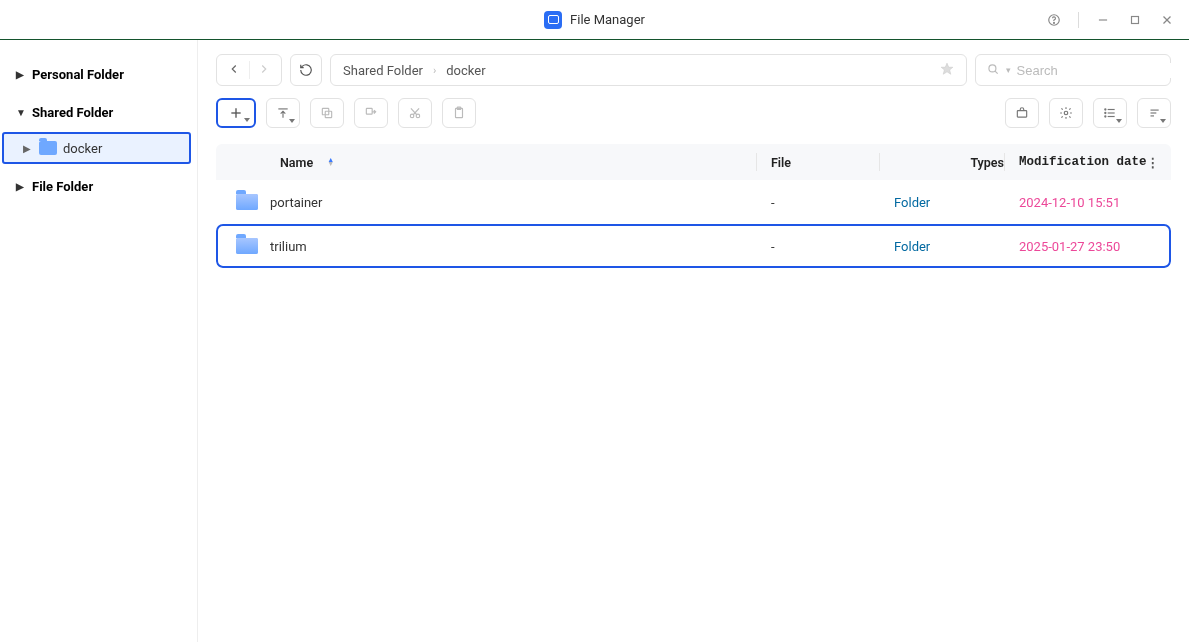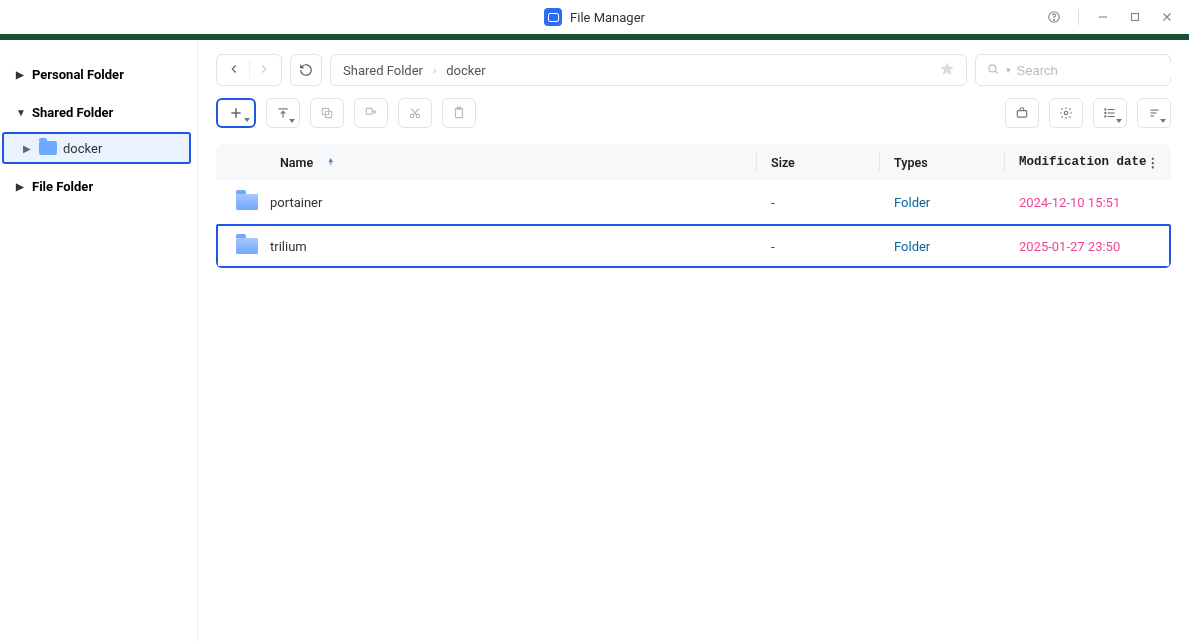--- a/index.html
+++ b/index.html
@@ -17,21 +17,21 @@
       flex-direction: column;
       height: 100%;
     }
     
     .titlebar {
       height: 40px;
       display: flex;
       align-items: center;
       justify-content: center;
       position: relative;
-      border-bottom: 6px solid #14532d;
+      border-bottom: 1px solid #14532d;
     }
     .titlebar-center { display: flex; align-items: center; gap: 8px; }
     .titlebar-center .app-icon {
       width: 18px; height: 18px; background: #2A6DF4; border-radius: 4px;
       display: flex; align-items: center; justify-content: center;
     }
     .titlebar-center .app-icon::after {
       content: ""; width: 9px; height: 7px; border: 1.5px solid #fff; border-radius: 2px;
     }
     .title-text { font-size: 13px; color: #333; }
@@ -104,32 +104,32 @@
     .tbtn.hlblue { border: 2.5px solid #1E56E6; width: 40px; }
     .tbtn.small-arrow::after { content:""; position:absolute; bottom:4px; right:4px; border-left:3px solid transparent; border-right:3px solid transparent; border-top:4px solid #777; }
     
     .table { margin-top: 16px; border-radius: 6px; overflow: hidden; }
     .thead {
       display: flex; align-items: center; height: 36px; background: #f7f8fa;
       font-size: 12.5px; color: #222; font-weight: 600; padding-left: 20px; position: relative;
     }
     .th-name { flex: 0 0 520px; display:flex; align-items:center; gap:14px;padding-left:44px; }
     .th-size { flex: 0 0 108px; }
-    .th-types { flex: 0 0 110px; }
+    .th-types { flex: 0 0 110px; text-align: right; }
     .th-mod { flex: 1; font-family: Liberation Mono, monospace; }
     .th-menu { position:absolute; right:12px; color:#555; cursor:pointer; }
     .th-div { width:1px; height:18px; background:#e6e6e6; margin-right: 14px; }
     .sort-icon { display:inline-flex; flex-direction:column; line-height:4px; font-size:7px; }
     .sort-icon .up { color:#3a7afe; }
     .sort-icon .down { color:#bbb; }
     .trow {
       display: flex; align-items: center; height: 44px; padding-left: 20px;
       font-size: 13px; color: #333;
     }
-    .trow.hlrow { outline: 2.5px solid #1E56E6; outline-offset: -2px; border-radius: 2px; }
+    .trow.hlrow { outline: 2.5px solid #1E56E6; outline-offset: -2px; border-radius: 7px; }
     .td-name { flex: 0 0 520px; display:flex; align-items:center; gap:12px; }
     .td-size { flex: 0 0 108px; color:#333; }
     .td-types { flex: 0 0 110px; color:#0369a1; }
     .td-mod { flex: 1; color:#ec4899; }
     .folder-glyph {
       width: 22px; height: 16px; background: #8bb4ff; border-radius: 2px; position: relative;
     }
     .folder-glyph::before { content:""; position:absolute; top:-4px; left:0; width:10px; height:4px; background:#6fa8ff; border-radius:2px 2px 0 0; }
     .folder-glyph::after { content:""; position:absolute; inset:0; background: linear-gradient(#a7c6ff,#6fa8ff); border-radius:2px; }
     .status { margin-top: auto; padding: 10px 4px; color:#555; font-size:13px; }
@@ -316,21 +316,21 @@
       <div class="table">
         <div class="thead">
           <div class="th-name">
             <span>Name</span>
             <span class="sort-icon">
                 <span class="up">▲</span>
                 <span class="down">▼</span>
               </span>
           </div>
           <span class="th-div"></span>
-          <div class="th-size"><span>Size</span></div>
+          <div class="th-size"><span>File</span></div>
           <span class="th-div"></span>
           <div class="th-types"><span>Types</span></div>
           <span class="th-div"></span>
           <div class="th-mod"><span>Modification date</span></div>
           <span class="th-menu">⋮</span>
         </div>
 
         <div class="trow">
           <div class="td-name">
             <span class="folder-glyph"></span>

